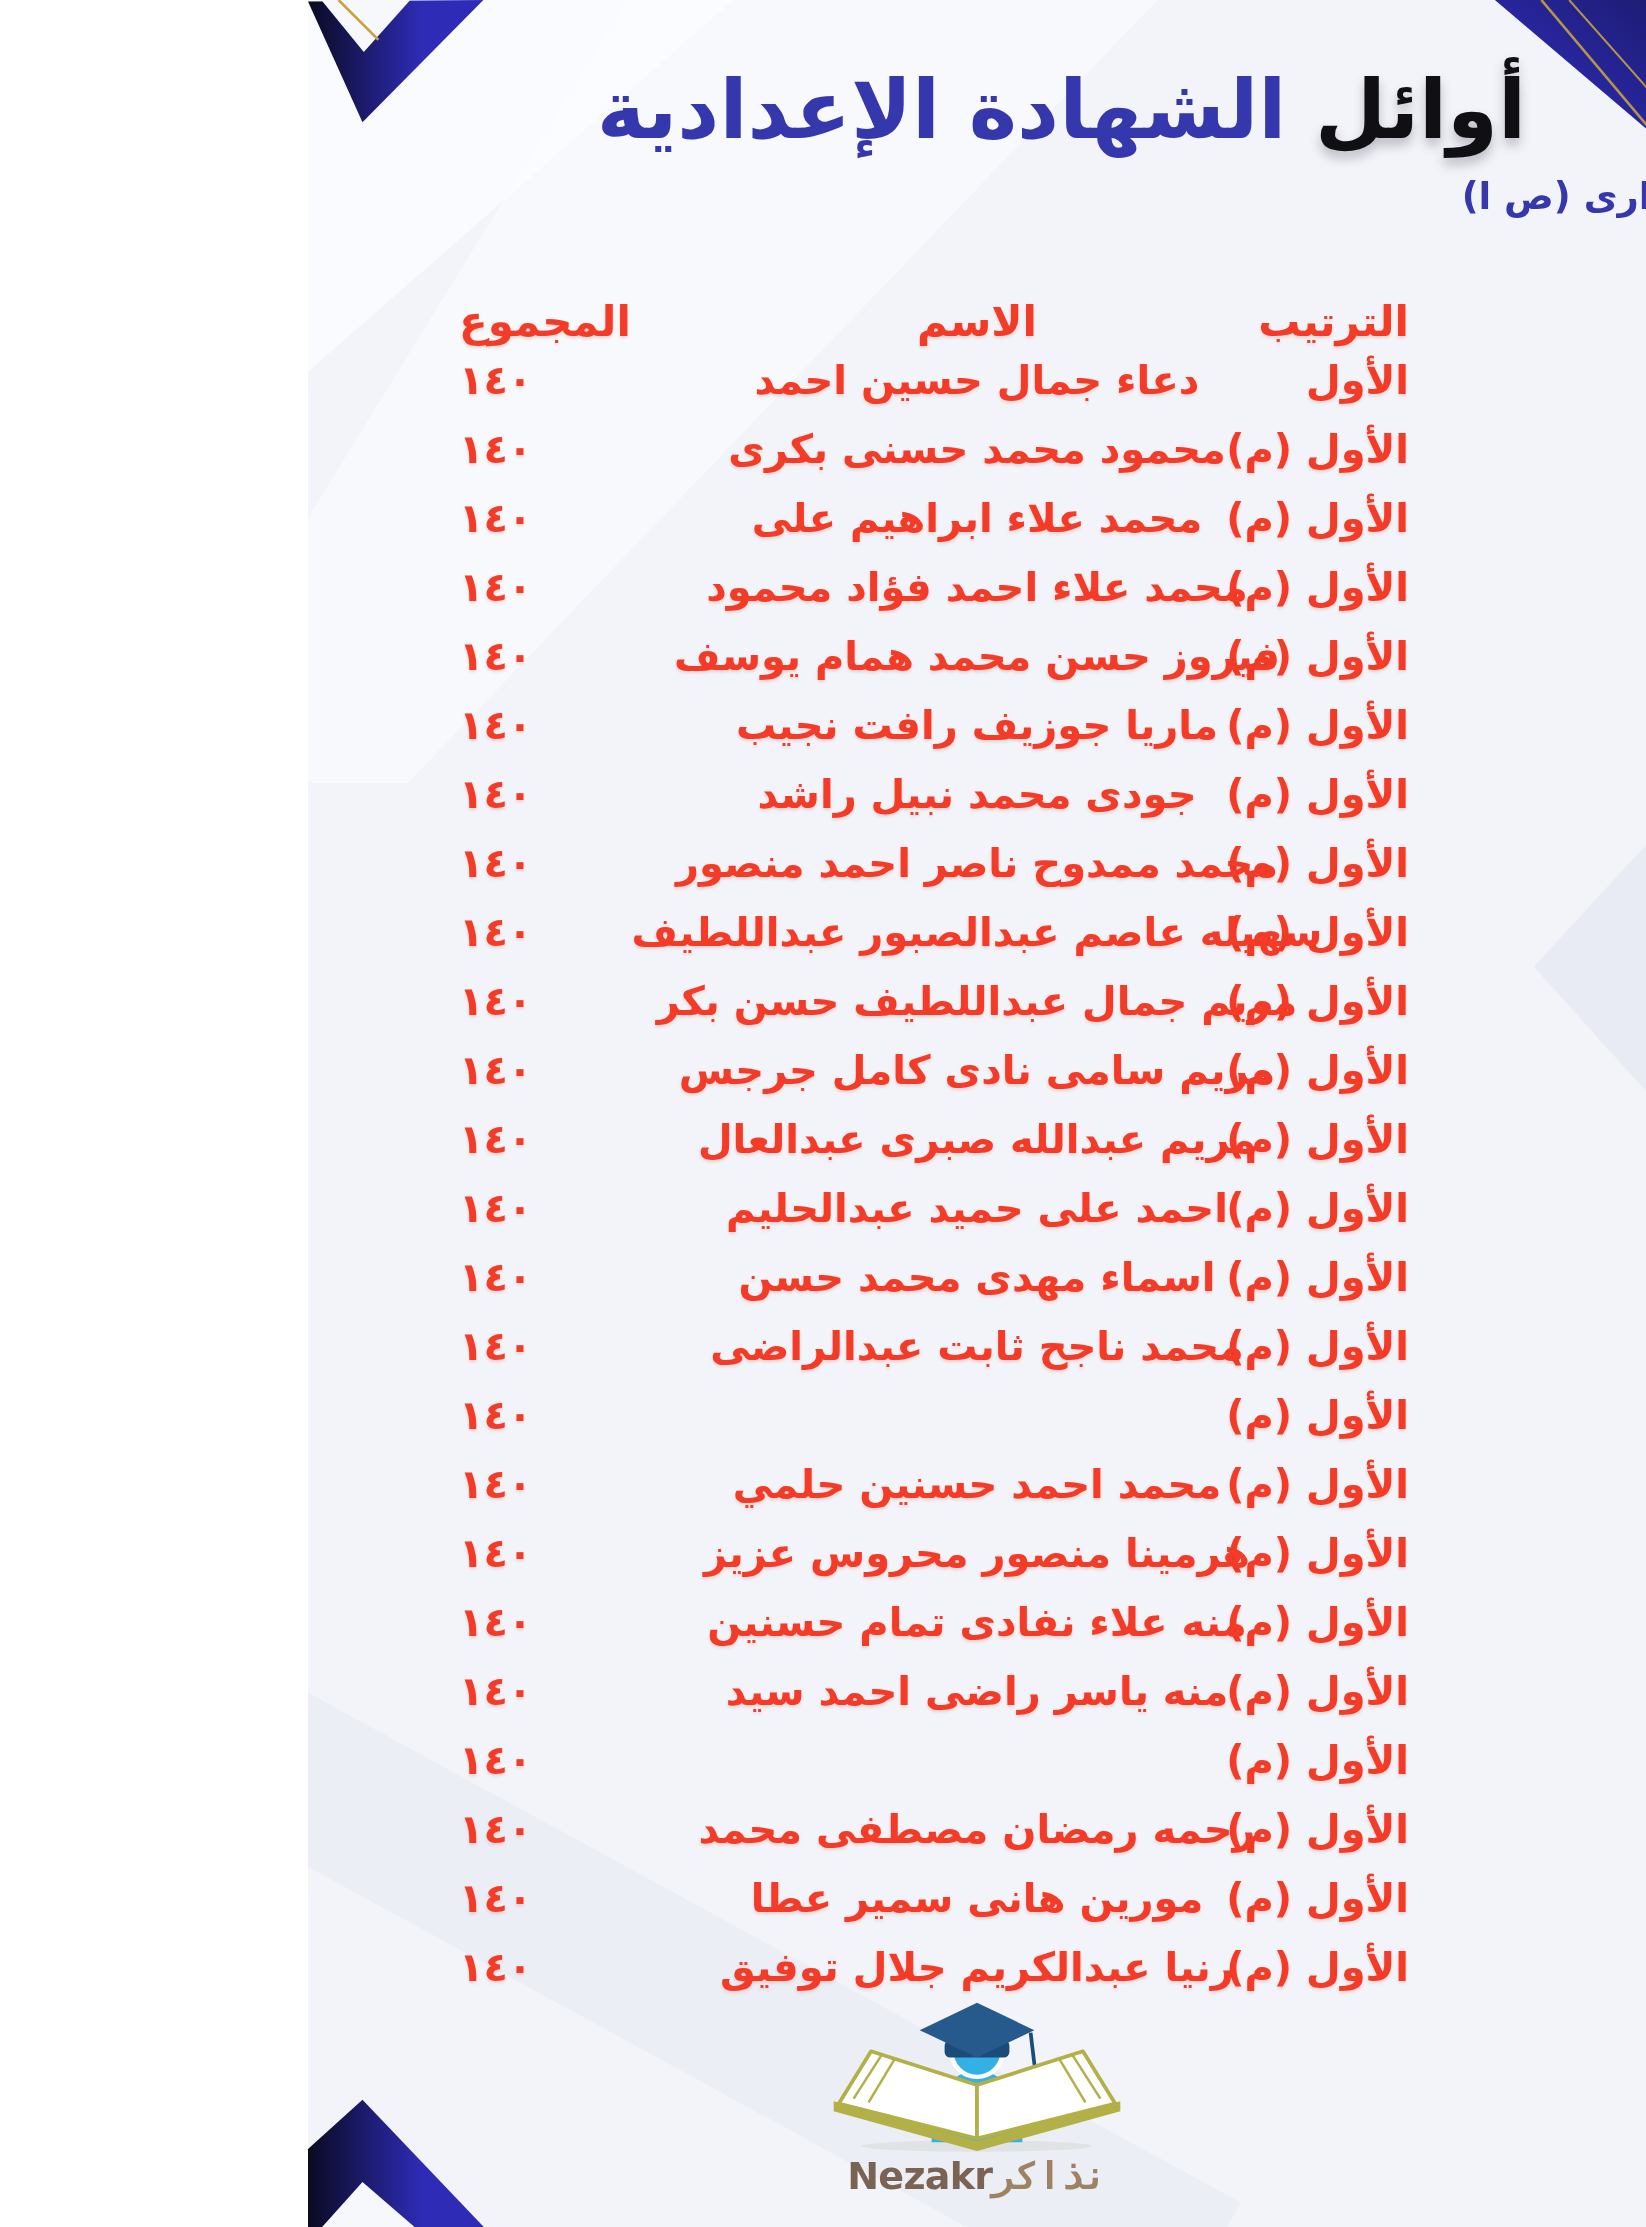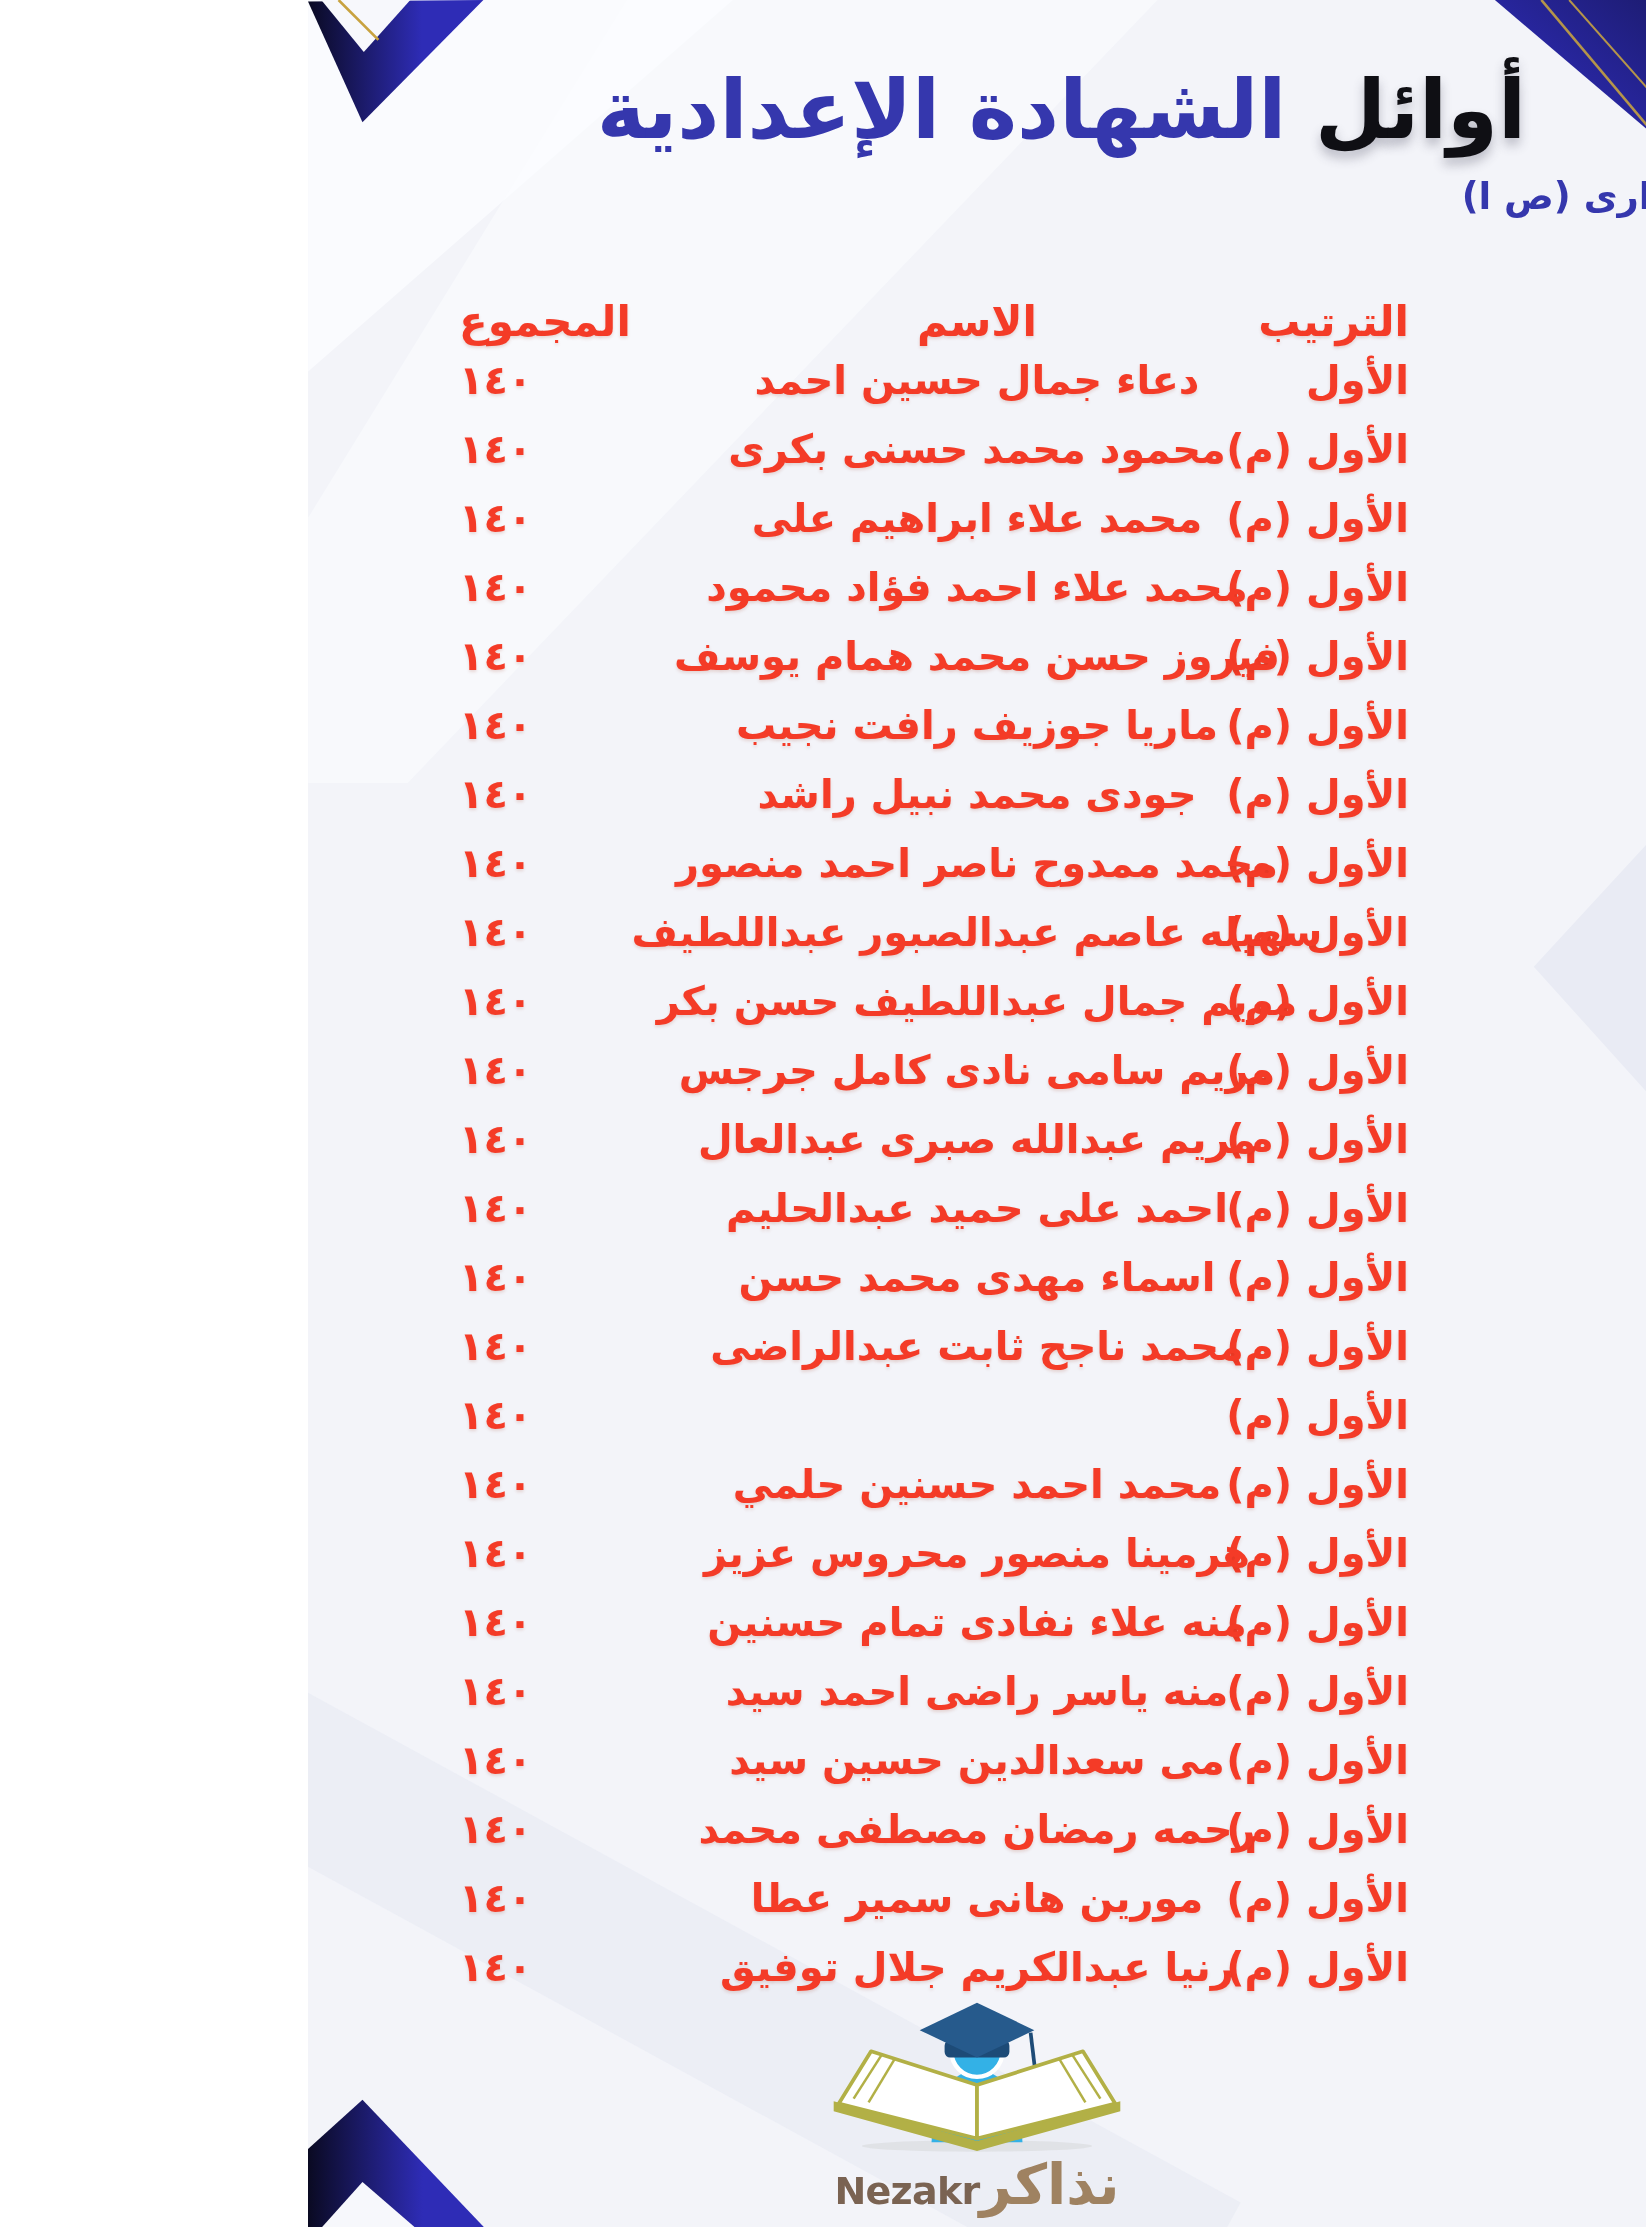--- a/index.html
+++ b/index.html
@@ -50,21 +50,21 @@
 
   .logo{
     position:absolute;top:1994px;left:0;width:100%;
     display:flex;flex-direction:column;align-items:center;gap:0;
   }
   .logo-text{
     display:flex;direction:ltr;align-items:baseline;
     font-weight:bold;line-height:1;margin-top:1.3px;text-align:right;
   }
   .logo-text .latin{font-size:38px;color:var(--logo-text-brown,#7a6352);letter-spacing:-0.7px;}
-  .logo-text .arabic{font-size:56px;color:var(--logo-arabic-brown,#9f8261);}
+  .logo-text .arabic{font-size:38px;color:var(--logo-arabic-brown,#9f8261);font-family:Liberation Mono, monospace;}
 </style>
 </head>
 <body>
 
 <div class="page">
 
   <svg id="bg-decor" class="layer" width="1646" height="2227" viewBox="0 0 2480 3356">
     <defs>
       <linearGradient id="goldMini" x1="0" y1="0" x2="0" y2="1">
         <stop offset="0" stop-color="#caa21d"></stop>
@@ -235,21 +235,20 @@
     <div class="cell name">منه علاء نفادى تمام حسنين</div>
     <div class="cell total">١٤٠</div>
   </div>
         <div class="row">
     <div class="cell rank">الأول (م)</div>
     <div class="cell name">منه ياسر راضى احمد سيد</div>
     <div class="cell total">١٤٠</div>
   </div>
         <div class="row">
     <div class="cell rank">الأول (م)</div>
-    <div class="cell name">مى سعدالدين حسين سيد</div>
     <div class="cell total">١٤٠</div>
   </div>
         <div class="row">
     <div class="cell rank">الأول (م)</div>
     <div class="cell name">رحمه رمضان مصطفى محمد</div>
     <div class="cell total">١٤٠</div>
   </div>
         <div class="row">
     <div class="cell rank">الأول (م)</div>
     <div class="cell name">مورين هانى سمير عطا</div>

